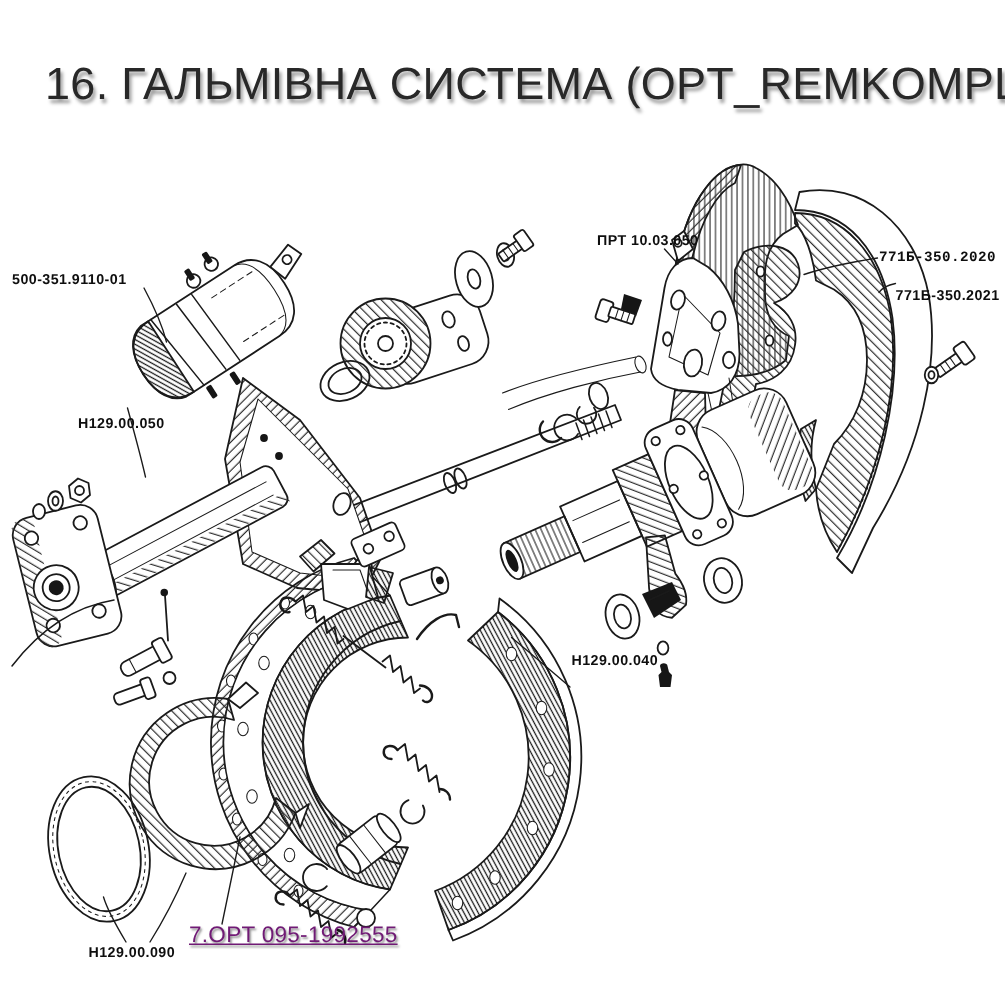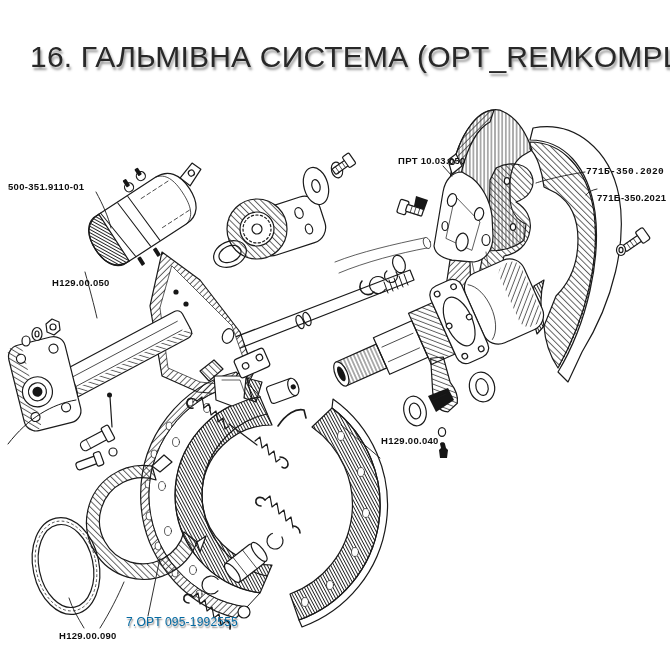--- a/index.html
+++ b/index.html
@@ -3,22 +3,22 @@
 <meta charset="utf-8">
 <style>
   html,body{margin:0;padding:0;background:#ffffff;}
   .stage{position:relative;width:670px;height:670px;background:#ffffff;overflow:hidden;
          font-family:"Liberation Sans",sans-serif;}
   .title{position:absolute;left:30px;top:40px;margin:0;font-size:30px;font-weight:400;
          color:#282828;letter-spacing:.2px;white-space:nowrap;
          text-shadow:1.5px 2.5px 2.5px rgba(0,0,0,.40);}
   .lbl{position:absolute;font-weight:700;font-size:9.5px;letter-spacing:.3px;color:#0e0e0e;
        white-space:nowrap;}
-  .lbl-big{font-weight:400;font-size:12px;letter-spacing:.2px;color:#0369a1;
-           text-shadow:1px 1.5px 1.5px rgba(0,0,0,.45);}
+  .lbl-big{font-weight:400;font-size:15px;letter-spacing:.2px;color:#701a75;
+           text-shadow:1px 1.5px 1.5px rgba(0,0,0,.45);text-decoration:underline;}
   svg{position:absolute;left:0;top:0;}
   svg path,svg rect,svg ellipse,svg circle,svg line,svg polyline,svg polygon{
       stroke:#1a1a1a;stroke-width:1.2;fill:none;stroke-linecap:round;stroke-linejoin:round;}
   svg .pl{stroke:#2e2e2e;stroke-width:.75;}
   svg .plf{stroke:#171717;stroke-width:.9;}
   svg .w{fill:#ffffff;}
   svg .k{fill:#161616;stroke:none;}
   svg .h1{fill:url(#pd1);}
   svg .h2{fill:url(#pd2);}
   svg .hv{fill:url(#pv);}

